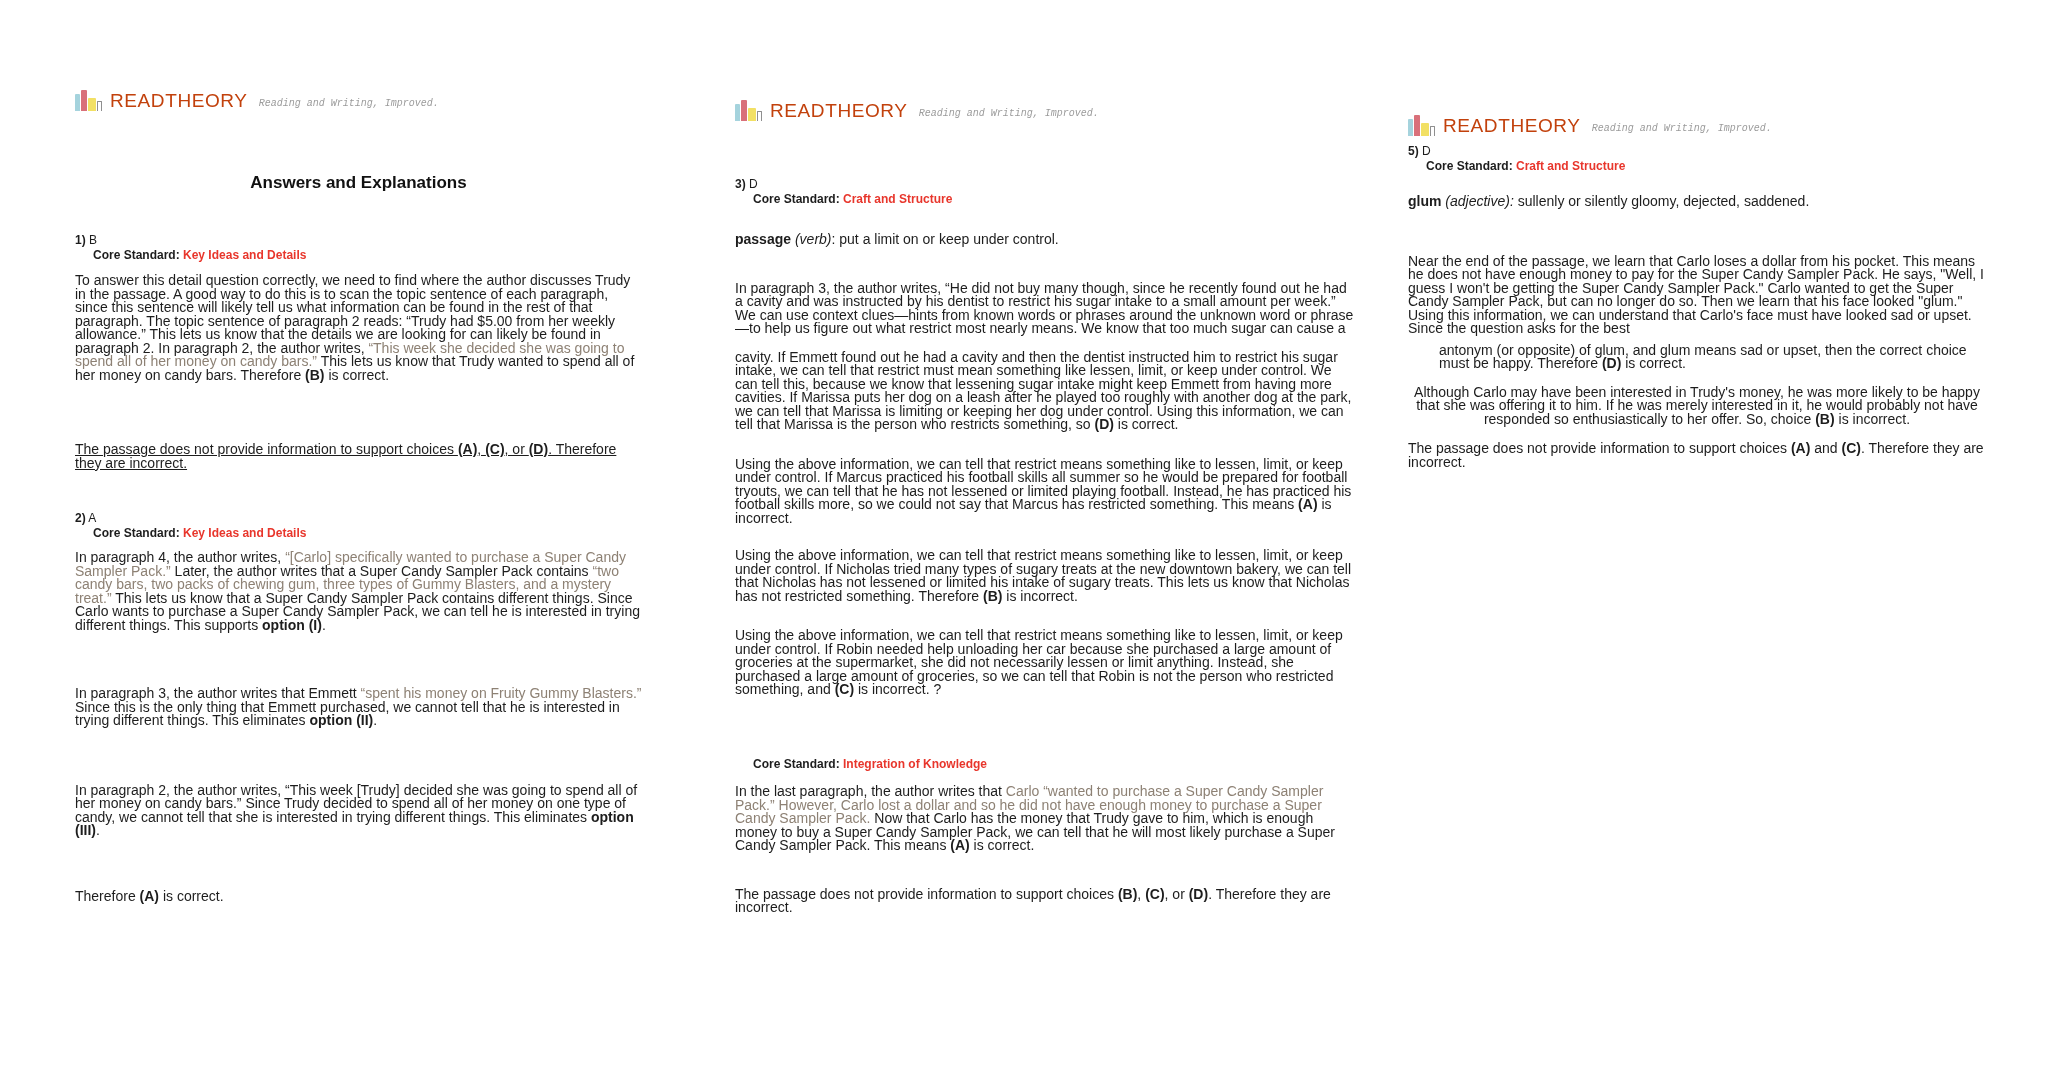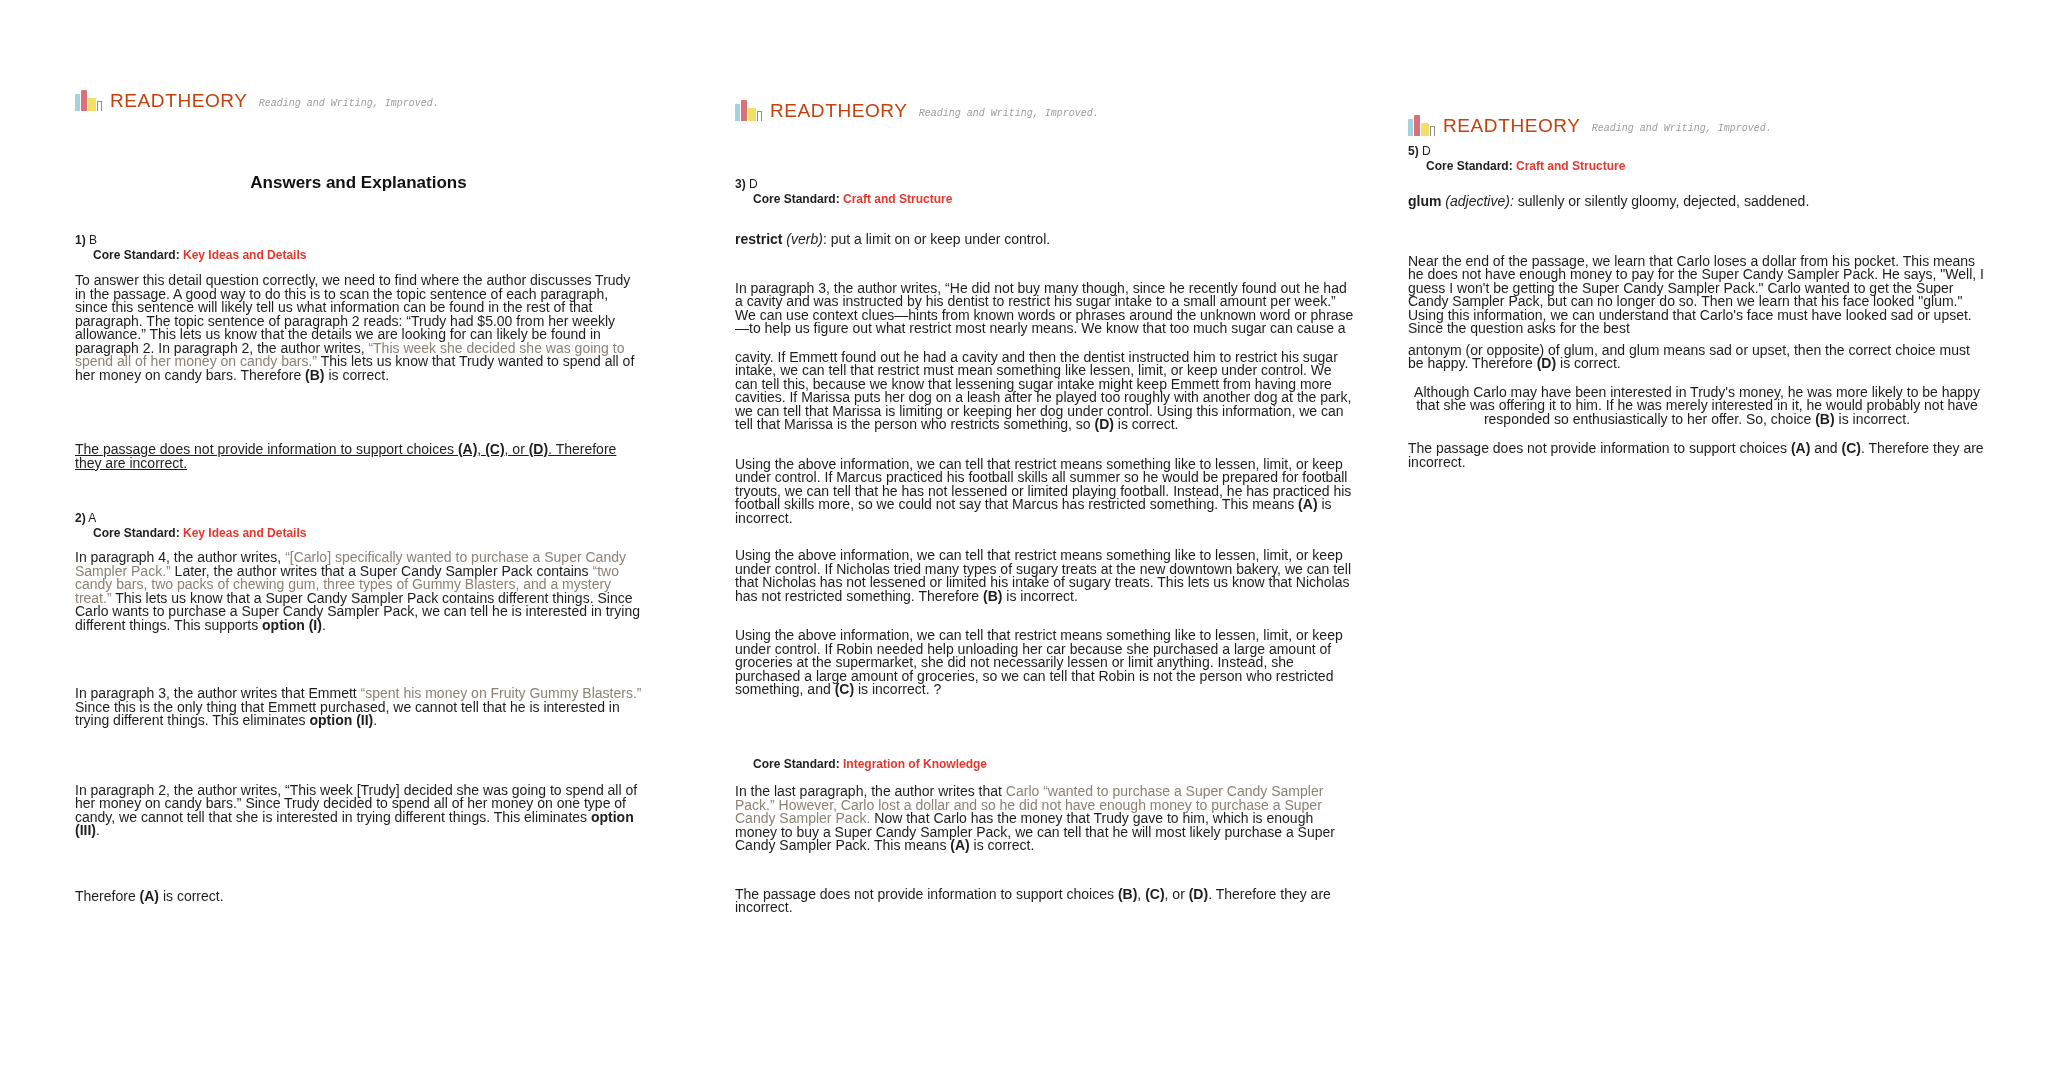--- a/index.html
+++ b/index.html
@@ -116,21 +116,21 @@
         <span class="bar bar-gray"></span>
     </span>
     <span class="logo-word">READTHEORY</span>
     <span class="logo-tagline">Reading and Writing, Improved.</span>
   </div>
   <div>
       <div class="q-header" style="margin-top: 56px;">
         <div><span class="run-b">3)</span> D</div>
         <div class="standard-line">Core Standard: <span class="run-red">Craft and Structure</span></div>
       </div>
-      <p class="para" style="margin-top: 27px;"><span class="run-b">restrict</span> <span class="run-i">(verb)</span>: put a limit on or keep under control.</p>
+      <p class="para" style="margin-top: 27px;"><span class="run-b">passage</span> <span class="run-i">(verb)</span>: put a limit on or keep under control.</p>
       <p class="para" style="margin-top: 35px;">In paragraph 3, the author writes, “He did not buy many though, since he recently found out he had a cavity and was instructed by his dentist to restrict his sugar intake to a small amount per week.” We can use context clues—hints from known words or phrases around the unknown word or phrase—to help us figure out what restrict most nearly means. We know that too much sugar can cause a</p>
       <p class="para" style="margin-top: 15px;">cavity. If Emmett found out he had a cavity and then the dentist instructed him to restrict his sugar intake, we can tell that restrict must mean something like lessen, limit, or keep under control. We can tell this, because we know that lessening sugar intake might keep Emmett from having more cavities. If Marissa puts her dog on a leash after he played too roughly with another dog at the park, we can tell that Marissa is limiting or keeping her dog under control. Using this information, we can tell that Marissa is the person who restricts something, so <span class="run-b">(D)</span> is correct.</p>
       <p class="para" style="margin-top: 26px;">Using the above information, we can tell that restrict means something like to lessen, limit, or keep under control. If Marcus practiced his football skills all summer so he would be prepared for football tryouts, we can tell that he has not lessened or limited playing football. Instead, he has practiced his football skills more, so we could not say that Marcus has restricted something. This means <span class="run-b">(A)</span> is incorrect.</p>
       <p class="para" style="margin-top: 24px;">Using the above information, we can tell that restrict means something like to lessen, limit, or keep under control. If Nicholas tried many types of sugary treats at the new downtown bakery, we can tell that Nicholas has not lessened or limited his intake of sugary treats. This lets us know that Nicholas has not restricted something. Therefore <span class="run-b">(B)</span> is incorrect.</p>
       <p class="para" style="margin-top: 26px;">Using the above information, we can tell that restrict means something like to lessen, limit, or keep under control. If Robin needed help unloading her car because she purchased a large amount of groceries at the supermarket, she did not necessarily lessen or limit anything. Instead, she purchased a large amount of groceries, so we can tell that Robin is not the person who restricted something, and <span class="run-b">(C)</span> is incorrect. ?</p>
       <div class="q-header" style="margin-top: 60px;">
         <div class="standard-line">Core Standard: <span class="run-red">Integration of Knowledge</span></div>
       </div>
       <p class="para" style="margin-top: 14px;">In the last paragraph, the author writes that <span class="run-muted">Carlo “wanted to purchase a Super Candy Sampler Pack.” However, Carlo lost a dollar and so he did not have enough money to purchase a Super Candy Sampler Pack.</span> Now that Carlo has the money that Trudy gave to him, which is enough money to buy a Super Candy Sampler Pack, we can tell that he will most likely purchase a Super Candy Sampler Pack. This means <span class="run-b">(A)</span> is correct.</p>
       <p class="para" style="margin-top: 35px;">The passage does not provide information to support choices <span class="run-b">(B)</span>, <span class="run-b">(C)</span>, or <span class="run-b">(D)</span>. Therefore they are incorrect.</p>
@@ -148,17 +148,17 @@
     <span class="logo-word">READTHEORY</span>
     <span class="logo-tagline">Reading and Writing, Improved.</span>
   </div>
   <div>
       <div class="q-header" style="margin-top: 8px;">
         <div><span class="run-b">5)</span> D</div>
         <div class="standard-line">Core Standard: <span class="run-red">Craft and Structure</span></div>
       </div>
       <p class="para" style="margin-top: 22px;"><span class="run-b">glum</span> <span class="run-i">(adjective):</span> sullenly or silently gloomy, dejected, saddened.</p>
       <p class="para" style="margin-top: 46px;">Near the end of the passage, we learn that Carlo loses a dollar from his pocket. This means he does not have enough money to pay for the Super Candy Sampler Pack. He says, "Well, I guess I won't be getting the Super Candy Sampler Pack." Carlo wanted to get the Super Candy Sampler Pack, but can no longer do so. Then we learn that his face looked "glum." Using this information, we can understand that Carlo's face must have looked sad or upset. Since the question asks for the best</p>
-      <p class="para" style="margin-top: 8px;">antonym (or opposite) of glum, and glum means sad or upset, then the correct choice must be happy. Therefore <span class="run-b">(D)</span> is correct.</p>
+      <p class="para" style="margin-top: 8px; margin-left: 31px;">antonym (or opposite) of glum, and glum means sad or upset, then the correct choice must be happy. Therefore <span class="run-b">(D)</span> is correct.</p>
       <p class="para" style="margin-top: 15px; text-align: center;">Although Carlo may have been interested in Trudy's money, he was more likely to be happy that she was offering it to him. If he was merely interested in it, he would probably not have responded so enthusiastically to her offer. So, choice <span class="run-b">(B)</span> is incorrect.</p>
       <p class="para" style="margin-top: 16px;">The passage does not provide information to support choices <span class="run-b">(A)</span> and <span class="run-b">(C)</span>. Therefore they are incorrect.</p>
     </div>
 </div>
 
 </body></html>

